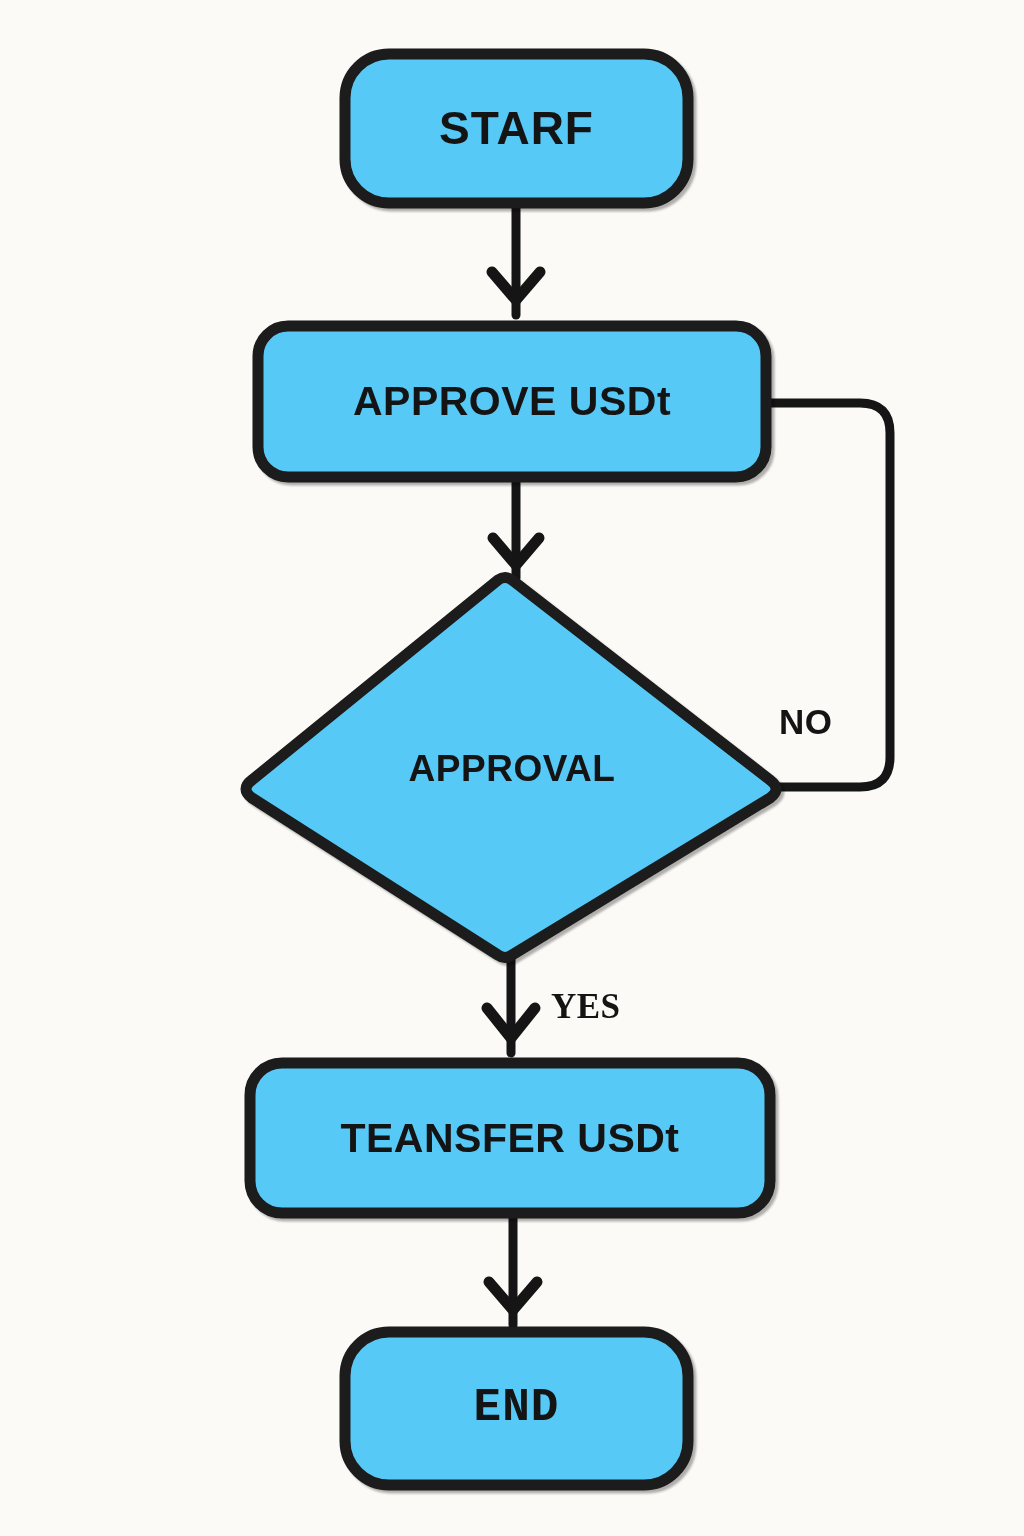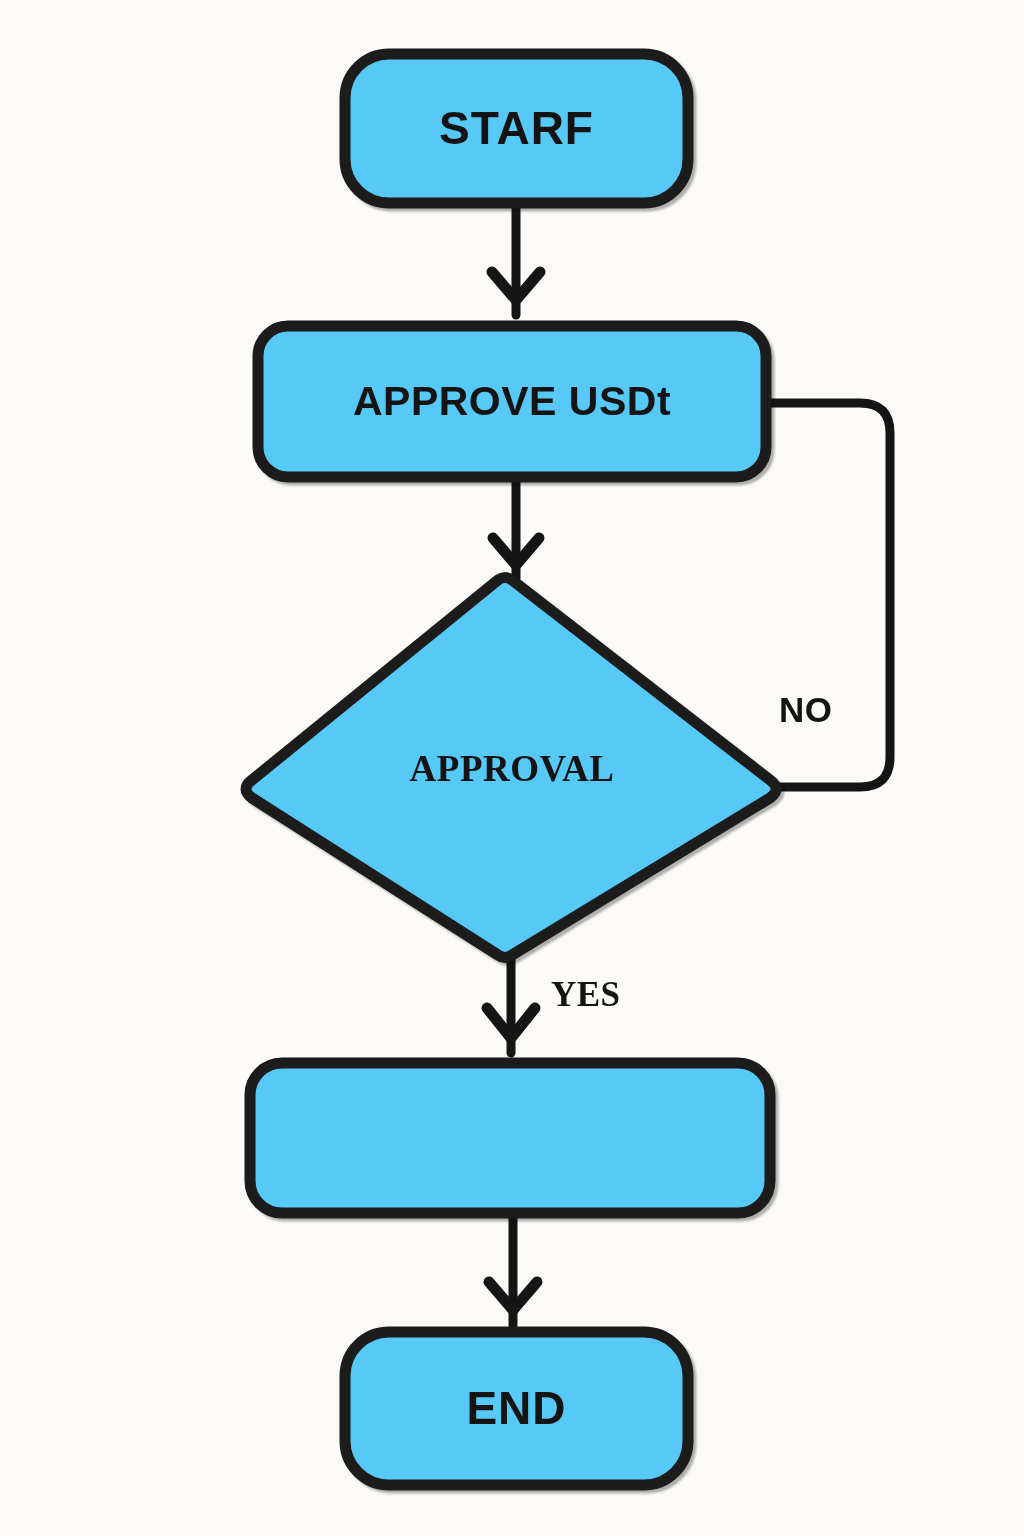--- a/index.html
+++ b/index.html
@@ -34,28 +34,29 @@
     text-align: center;
     color: #141414;
     font-weight: bold;
     letter-spacing: 0.5px;
     pointer-events: none;
     line-height: 1.22;
     text-shadow: 0 1px 0 rgba(90,200,245,0.35);
   }
   .lbl-start  { font-size: 46px; letter-spacing: 1px; }
   .lbl-box    { font-size: 41px; letter-spacing: 0.5px; }
-  .lbl-dec    { font-size: 37px; letter-spacing: 0.5px; font-family: Liberation Serif, serif; }
+  .lbl-dec    { font-size: 37px; letter-spacing: 0.5px; }
   .lbl-end    { font-size: 46px; letter-spacing: 1px; }
   .edge-label {
     position: absolute;
     color: #141414;
     font-weight: bold;
     font-size: 35px;
     letter-spacing: 0.5px;
+    margin-top: 12px;
   }
   .hit {
     position: absolute;
     cursor: pointer;
   }
 </style>
 </head>
 <body>
 
 <div id="canvas">
@@ -113,22 +114,23 @@
   </svg>
 
   <div class="node-label lbl-box" style="left:258px; top:326px; width:508px; height:151px;">APPROVE USDt</div>
 
   <div class="node-label lbl-start" style="left:345px; top:54px; width:343px; height:149px;">STARF</div>
 
   <div class="node-label lbl-dec" style="left:262px; top:580px; width:500px; height:378px;">
     <span>APPROVAL</span>
   </div>
 
+  <div class="node-label lbl-box" style="left:250px; top:1063px; width:520px; height:150px;">TEANSFER USDt</div>
 
-  <div class="node-label lbl-end" style="left:345px; top:1332px; width:343px; height:153px;">END</div>
+  <div class="node-label lbl-end" style="left:345px; top:1332px; width:343px; height:153px;font-family:Liberation Mono, monospace;">END</div>
 
   <div class="edge-label" style="left:779px; top:690px;">NO</div>
 
   <div class="edge-label" style="left:551px; top:975px;font-family:Liberation Serif, serif;">YES</div>
 
   <div class="hit" style="left:345px; top:54px; width:343px; height:149px;"></div>
   <div class="hit" style="left:258px; top:326px; width:508px; height:151px;"></div>
   <div class="hit" style="left:300px; top:660px; width:424px; height:220px;"></div>
   <div class="hit" style="left:250px; top:1063px; width:520px; height:150px;"></div>
   <div class="hit" style="left:345px; top:1332px; width:343px; height:153px;"></div>

